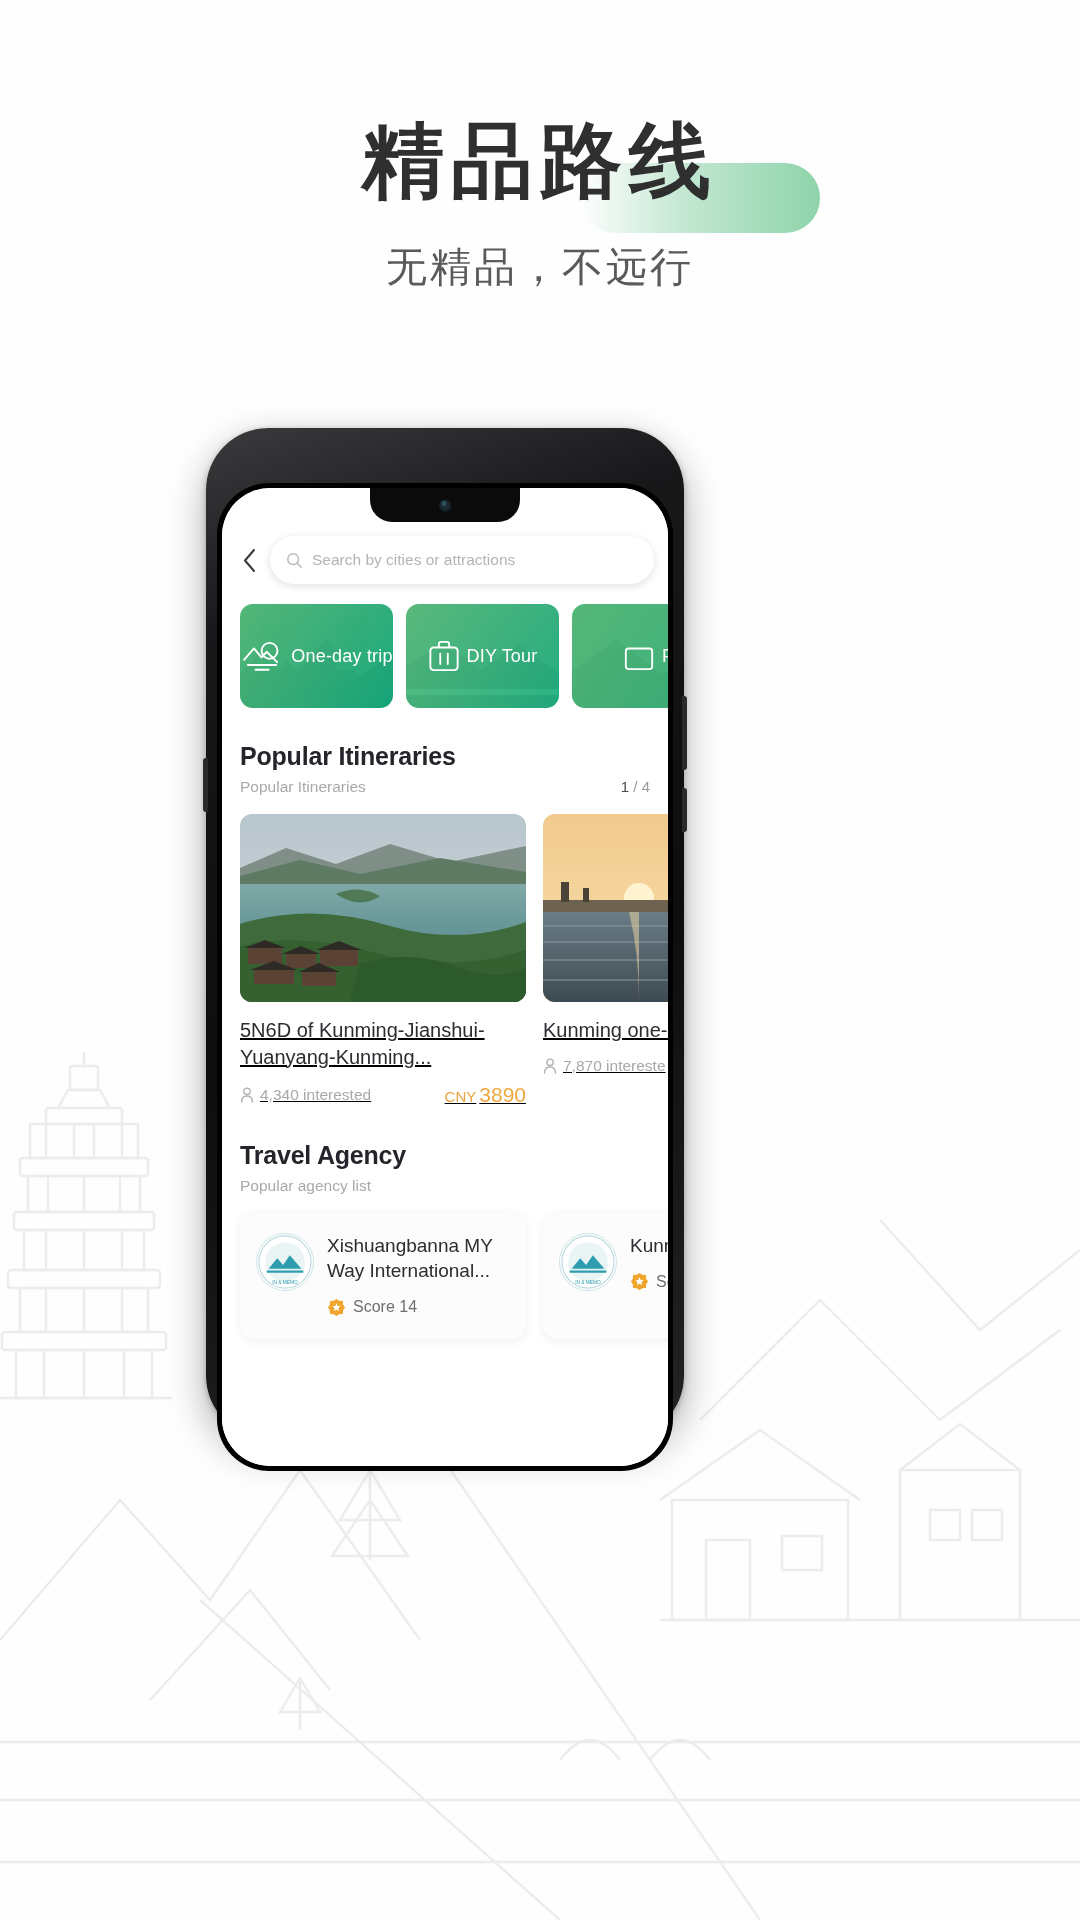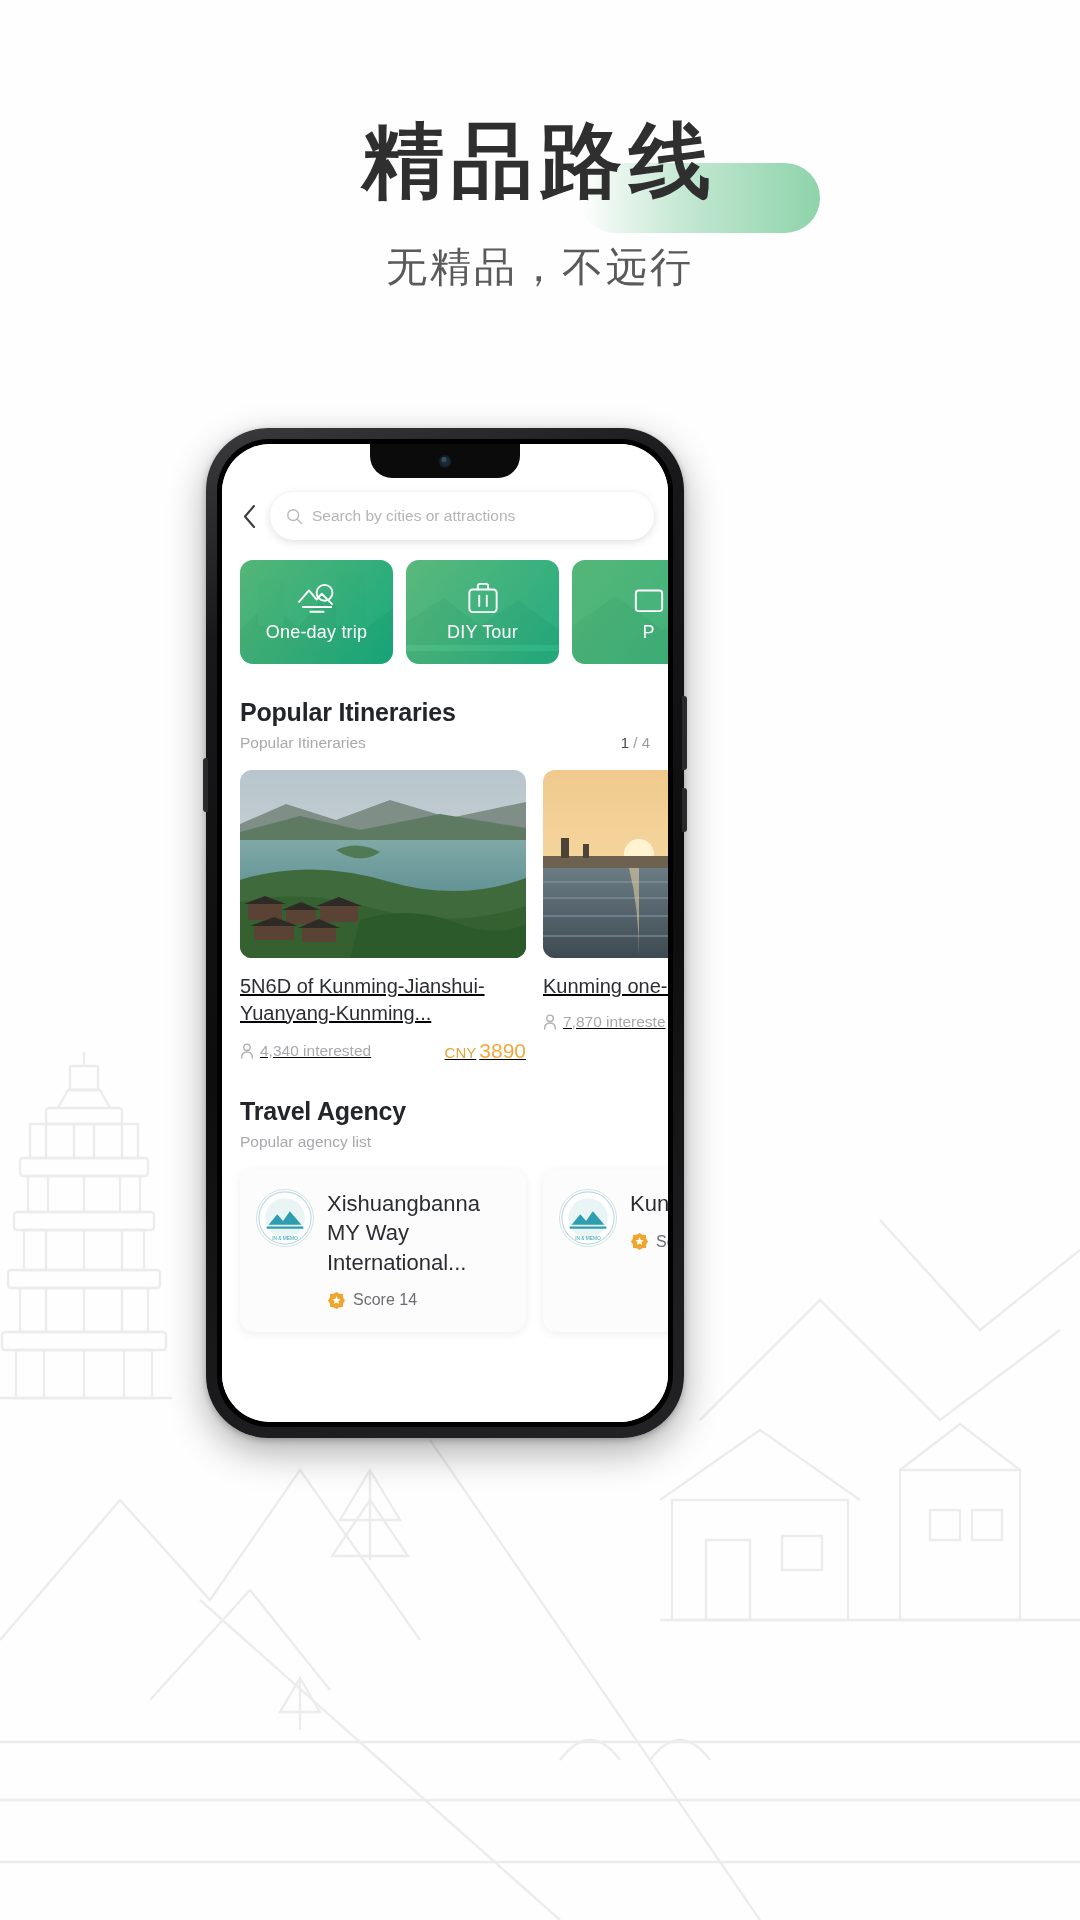--- a/index.html
+++ b/index.html
@@ -38,20 +38,21 @@
     position:absolute; left:206px; top:428px; width:478px; height:1010px;
     border-radius:62px;
     background: linear-gradient(160deg,#3b3b3d 0%, #18181a 18%, #0d0d0e 55%, #232325 100%);
     box-shadow: 0 14px 38px rgba(0,0,0,0.32), 0 2px 6px rgba(0,0,0,0.25);
     padding:11px;
   }
   .phone-inner {
     position:relative; width:100%; height:100%;
     border-radius:52px; background:#000;
     padding:5px;
+    margin-top:44px;
   }
   .screen {
     position:relative; width:100%; height:100%;
     border-radius:48px; background:#ffffff; overflow:hidden;
   }
   .notch {
     position:absolute; left:50%; transform:translateX(-50%); top:0;
     width:150px; height:34px; background:#0b0b0c;
     border-bottom-left-radius:22px; border-bottom-right-radius:22px; z-index:40;
   }
@@ -71,21 +72,21 @@
   .back-btn { width:34px; height:40px; display:flex; align-items:center; justify-content:center; flex:0 0 auto; }
   .search-bar {
     flex:1; height:48px; margin-left:4px; background:#fff; border-radius:26px;
     box-shadow: 0 2px 9px rgba(0,0,0,0.13); display:flex; align-items:center; padding:0 16px; gap:9px;
   }
   .search-text { font-size:15.5px; color:#b4b4b4; }
 
   .cats { display:flex; gap:13px; padding:14px 0 0 18px; }
   .cat {
     position:relative; width:153px; height:104px; border-radius:13px; overflow:hidden;
-    display:flex; flex-direction:column; align-items:center; justify-content:center; gap:7px; flex:0 0 auto;
+    display:flex; flex-direction:row; align-items:center; justify-content:center; gap:7px; flex:0 0 auto;
   }
   .cat.c1 { background: linear-gradient(125deg,#63c77f 0%, #3fbe86 50%, #13b688 100%); }
   .cat.c2 { background: linear-gradient(125deg,#6dcb86 0%, #45c18a 55%, #22ba8c 100%); }
   .cat.c3 { background: linear-gradient(125deg,#66c982 0%, #3fbe86 100%); }
   .cat-photo { position:absolute; inset:0; opacity:0.30; }
   .cat-label { position:relative; color:#fff; font-size:18px; font-weight:400; letter-spacing:.2px; }
   .cat-icon { position:relative; }
 
   .section { padding: 0 18px; }
   .sec-title { font-size:25px; font-weight:700; color:#23252a; letter-spacing:-0.2px; }
@@ -105,21 +106,21 @@
 
   .agency-list { display:flex; gap:17px; padding:18px 0 0 18px; }
   .agency {
     width:286px; flex:0 0 auto; background:#fcfcfc; border-radius:14px;
     box-shadow: 0 2px 10px rgba(0,0,0,0.07); padding:20px 16px 22px 16px;
     display:flex; gap:13px; align-items:flex-start;
   }
   .agency-logo { width:58px; height:58px; border-radius:50%; flex:0 0 auto; position:relative;
                  background:#fff; border:1.5px solid #cfe3e6; overflow:hidden; }
   .agency-body { flex:1; min-width:0; }
-  .agency-name { font-size:22px; color:#2b2d31; line-height:1.33; }
+  .agency-name { font-size:19px; color:#2b2d31; line-height:1.33; }
   .agency-score { margin-top:14px; display:flex; align-items:center; gap:7px; font-size:16px; color:#6c6e72; }
 
   .hr-space { height:34px; }
 </style>
 </head>
 <body>
 
 <div class="page">
 
   <svg class="bg-art" viewBox="0 0 1080 1920" xmlns="http://www.w3.org/2000/svg">

